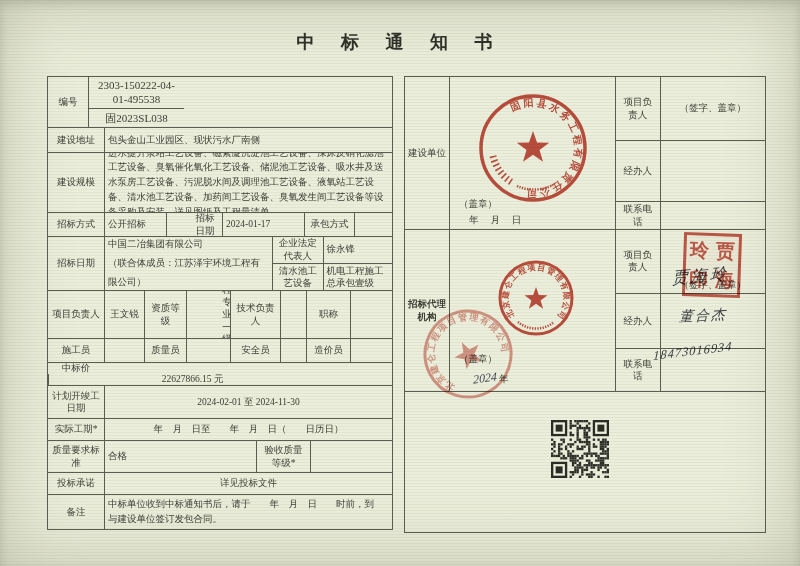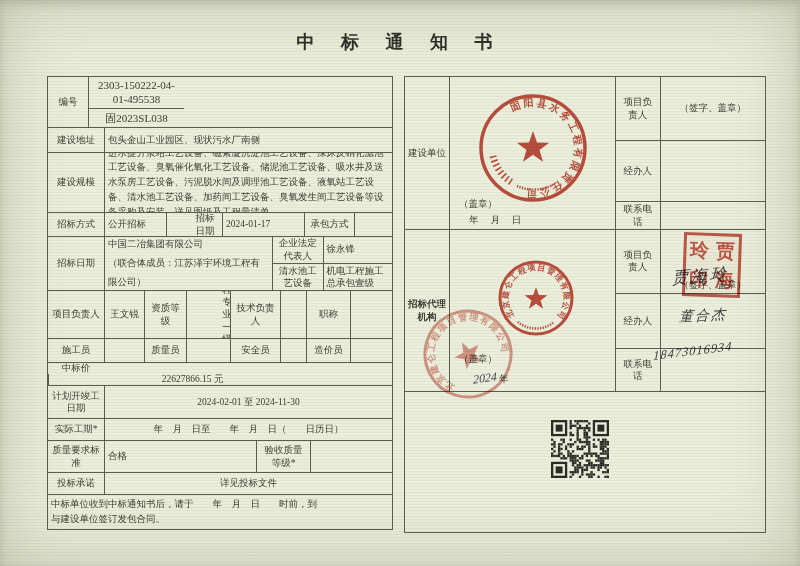--- a/index.html
+++ b/index.html
@@ -150,20 +150,21 @@
       <div class="c" style="width:54px;">验收质量等级*</div>
       <div class="c" style="width:82px;"></div>
     </div>
 
     <div class="r" style="height:22px;">
       <div class="c" style="width:56px;">投标承诺</div>
       <div class="c" style="width:288px;">详见投标文件</div>
     </div>
 
     <div class="r" style="height:35px;">
+      <div class="c" style="width:56px;">备注</div>
       <div class="c left" style="width:288px;line-height:1.6;">中标单位收到中标通知书后，请于　　年　月　日　　时前，到　　　　与建设单位签订发包合同。</div>
     </div>
 
   </div>
 
   <div class="tbl" style="left:404px;top:76px;width:362px;">
 
     <div class="r" style="height:152px;">
       <div class="c" style="width:44px;">建设单位</div>
       <div class="c left top" style="width:166px;">

